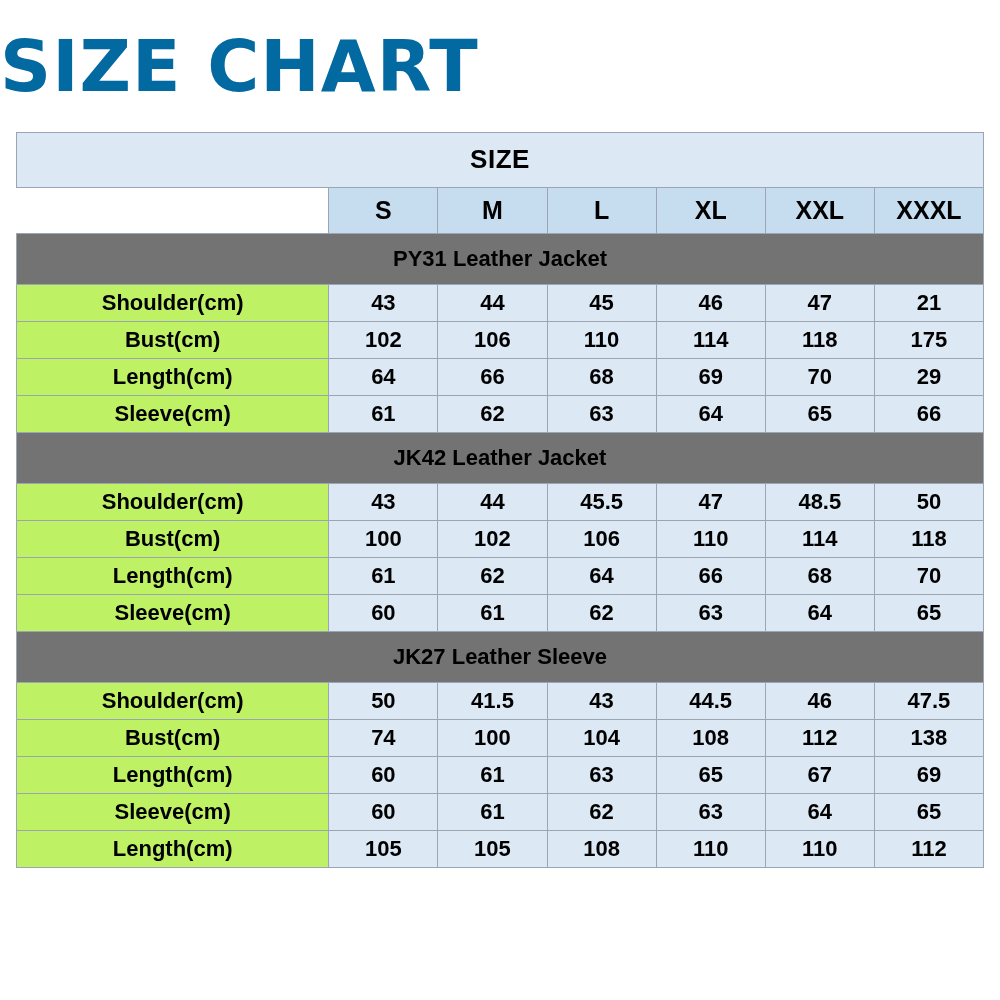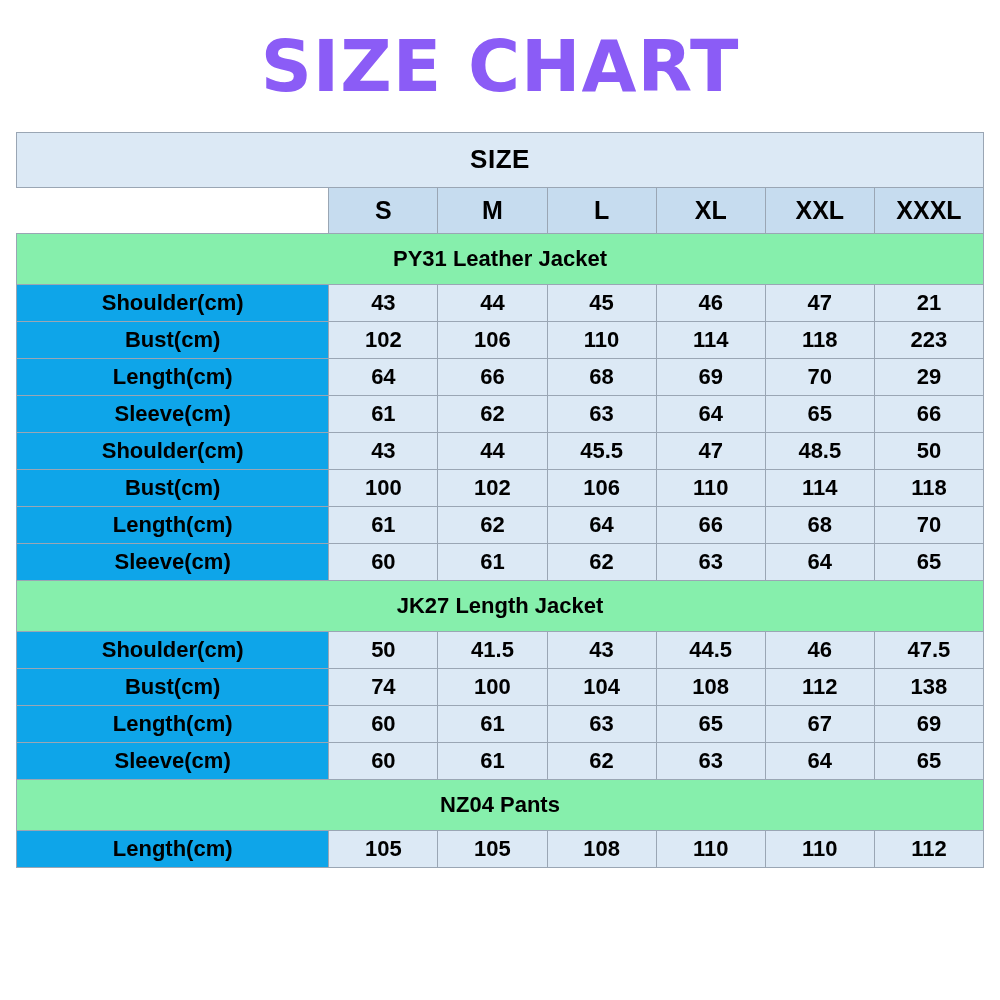--- a/index.html
+++ b/index.html
@@ -13,26 +13,25 @@
     font-family: "Liberation Sans", sans-serif;
     overflow: hidden;
   }
   .page {
     position: relative;
     width: 1000px;
     height: 1000px;
     box-sizing: border-box;
   }
   .title {
-    text-align: center;
     font-family: "DejaVu Sans", sans-serif;
     font-weight: bold;
     font-size: 71px;
     letter-spacing: 1px;
-    color: #8b5cf6;
+    color: #0369a1;
     margin: 0;
     padding-top: 30px;
     line-height: 1.05;
   }
   .chart-wrap {
     margin: 27px 16px 0 16px;
   }
   table.size-chart {
     border-collapse: collapse;
     width: 968px;
@@ -62,40 +61,40 @@
     font-weight: bold;
     font-size: 25px;
     height: 43px;
   }
   .row-sizes td.blank {
     background: #ffffff;
     border-left-color: #ffffff;
     border-top-color: #ffffff;
   }
   .row-group td {
-    background: #86efac;
+    background: #737373;
     color: #e8161c;
     font-weight: bold;
     font-size: 22px;
     font-family: "Liberation Serif", serif;
     height: 48px;
     border-left-color: #ffffff;
     border-right-color: #ffffff;
   }
   .row-data td {
     background: #dce9f5;
     font-weight: bold;
     font-size: 22px;
     height: 34px;
   }
   .row-data td.rowlabel {
     font-size: 22px;
   }
   .row-data td.rowlabel {
-    background: #0ea5e9;
+    background: #bef264;
   }
 </style>
 </head>
 <body>
 
 <div class="page">
 
   <h1 class="title">SIZE CHART</h1>
 
   <div class="chart-wrap">
@@ -134,39 +133,42 @@
             <td>47</td>
             <td>21</td>
           </tr>
           <tr class="row-data">
             <td class="rowlabel">Bust(cm)</td>
             <td>102</td>
             <td>106</td>
             <td>110</td>
             <td>114</td>
             <td>118</td>
-            <td>223</td>
+            <td>175</td>
           </tr>
           <tr class="row-data">
             <td class="rowlabel">Length(cm)</td>
             <td>64</td>
             <td>66</td>
             <td>68</td>
             <td>69</td>
             <td>70</td>
             <td>29</td>
           </tr>
           <tr class="row-data">
             <td class="rowlabel">Sleeve(cm)</td>
             <td>61</td>
             <td>62</td>
             <td>63</td>
             <td>64</td>
             <td>65</td>
             <td>66</td>
+          </tr>
+          <tr class="row-group">
+            <td colspan="7">JK42 Leather Jacket</td>
           </tr>
           <tr class="row-data">
             <td class="rowlabel">Shoulder(cm)</td>
             <td>43</td>
             <td>44</td>
             <td>45.5</td>
             <td>47</td>
             <td>48.5</td>
             <td>50</td>
           </tr>
@@ -191,21 +193,21 @@
           <tr class="row-data">
             <td class="rowlabel">Sleeve(cm)</td>
             <td>60</td>
             <td>61</td>
             <td>62</td>
             <td>63</td>
             <td>64</td>
             <td>65</td>
           </tr>
           <tr class="row-group">
-            <td colspan="7">JK27 Length Jacket</td>
+            <td colspan="7">JK27 Leather Sleeve</td>
           </tr>
           <tr class="row-data">
             <td class="rowlabel">Shoulder(cm)</td>
             <td>50</td>
             <td>41.5</td>
             <td>43</td>
             <td>44.5</td>
             <td>46</td>
             <td>47.5</td>
           </tr>
@@ -229,23 +231,20 @@
           </tr>
           <tr class="row-data">
             <td class="rowlabel">Sleeve(cm)</td>
             <td>60</td>
             <td>61</td>
             <td>62</td>
             <td>63</td>
             <td>64</td>
             <td>65</td>
           </tr>
-          <tr class="row-group">
-            <td colspan="7">NZ04 Pants</td>
-          </tr>
           <tr class="row-data">
             <td class="rowlabel">Length(cm)</td>
             <td>105</td>
             <td>105</td>
             <td>108</td>
             <td>110</td>
             <td>110</td>
             <td>112</td>
           </tr>
         </tbody>

